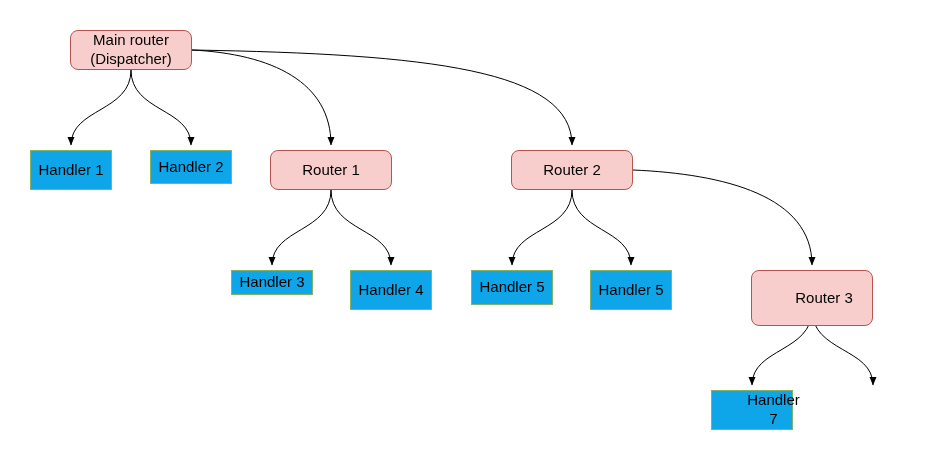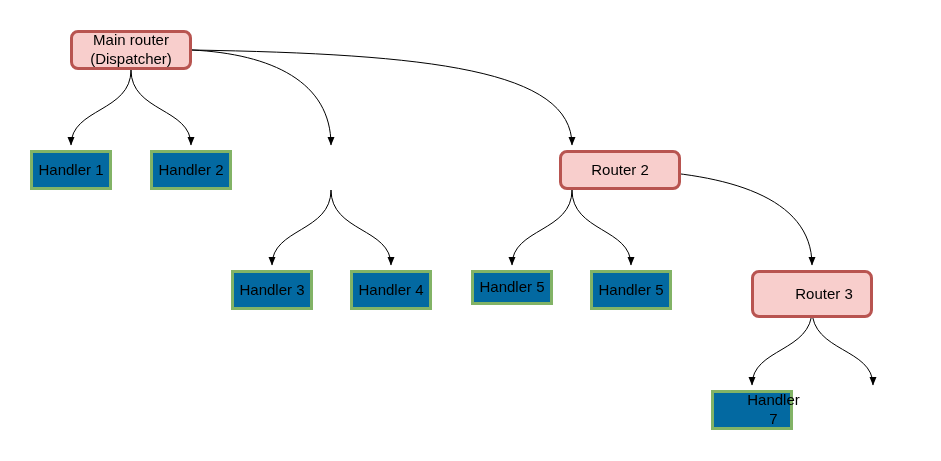--- a/index.html
+++ b/index.html
@@ -4,35 +4,35 @@
 <style>
   html,body{margin:0;padding:0;background:#ffffff;}
   body{width:941px;height:461px;position:relative;font-family:"Liberation Sans",sans-serif;}
   .canvas{position:absolute;left:0;top:0;width:941px;height:461px;}
   .edge-layer{position:absolute;left:0;top:0;}
   .edge{fill:none;stroke:#000000;stroke-width:1;}
   .node{
     position:absolute;box-sizing:border-box;
     display:flex;align-items:center;justify-content:center;
     text-align:center;font-size:15px;line-height:1.25;color:#000000;
-    border:3px solid #6d28d9;
+    border:1px solid #6d28d9;
   }
   .node .lbl{white-space:pre-line;}
   .router{background:#f8cecc;border-color:#b85450;border-radius:8px;}
-  .handler{background:#0369a1;border-color:#82b366;}
+  .handler{background:#0ea5e9;border-color:#82b366;}
   #node-main{left:70px;top:30px;width:122px;height:40px;}
   #node-h1{left:30px;top:150px;width:82px;height:40px;}
-  #node-h2{left:150px;top:150px;width:82px;height:40px;}
+  #node-h2{left:150px;top:150px;width:82px;height:34px;}
   #node-r1{left:270px;top:150px;width:122px;height:40px;}
-  #node-r2{left:511px;top:150px;width:122px;height:40px;margin-left:48px;}
-  #node-h3{left:231px;top:270px;width:82px;height:40px;}
+  #node-r2{left:511px;top:150px;width:122px;height:40px;}
+  #node-h3{left:231px;top:270px;width:82px;height:25px;}
   #node-h4{left:350px;top:270px;width:82px;height:40px;}
   #node-h5{left:471px;top:270px;width:82px;height:35px;}
   #node-h6{left:590px;top:270px;width:82px;height:40px;}
-  #node-r3{left:751px;top:270px;width:122px;height:48px;padding-left:24px;}
+  #node-r3{left:751px;top:270px;width:122px;height:56px;padding-left:24px;}
   #node-h7{left:711px;top:390px;width:82px;height:40px;padding-left:43px;}
   #node-h8{left:832px;top:390px;width:82px;height:40px;}
 </style>
 </head>
 <body>
 
 <div class="canvas">
 
   <svg class="edge-layer" width="941" height="461" viewBox="0 0 941 461">
     <defs>
@@ -57,20 +57,23 @@
     <span class="lbl">Main router
 (Dispatcher)</span>
   </div>
 
   <div class="node handler" id="node-h1">
     <span class="lbl">Handler 1</span>
   </div>
   <div class="node handler" id="node-h2">
     <span class="lbl">Handler 2</span>
   </div>
+  <div class="node router" id="node-r1">
+    <span class="lbl">Router 1</span>
+  </div>
   <div class="node router" id="node-r2">
     <span class="lbl">Router 2</span>
   </div>
 
   <div class="node handler" id="node-h3">
     <span class="lbl">Handler 3</span>
   </div>
   <div class="node handler" id="node-h4">
     <span class="lbl">Handler 4</span>
   </div>

